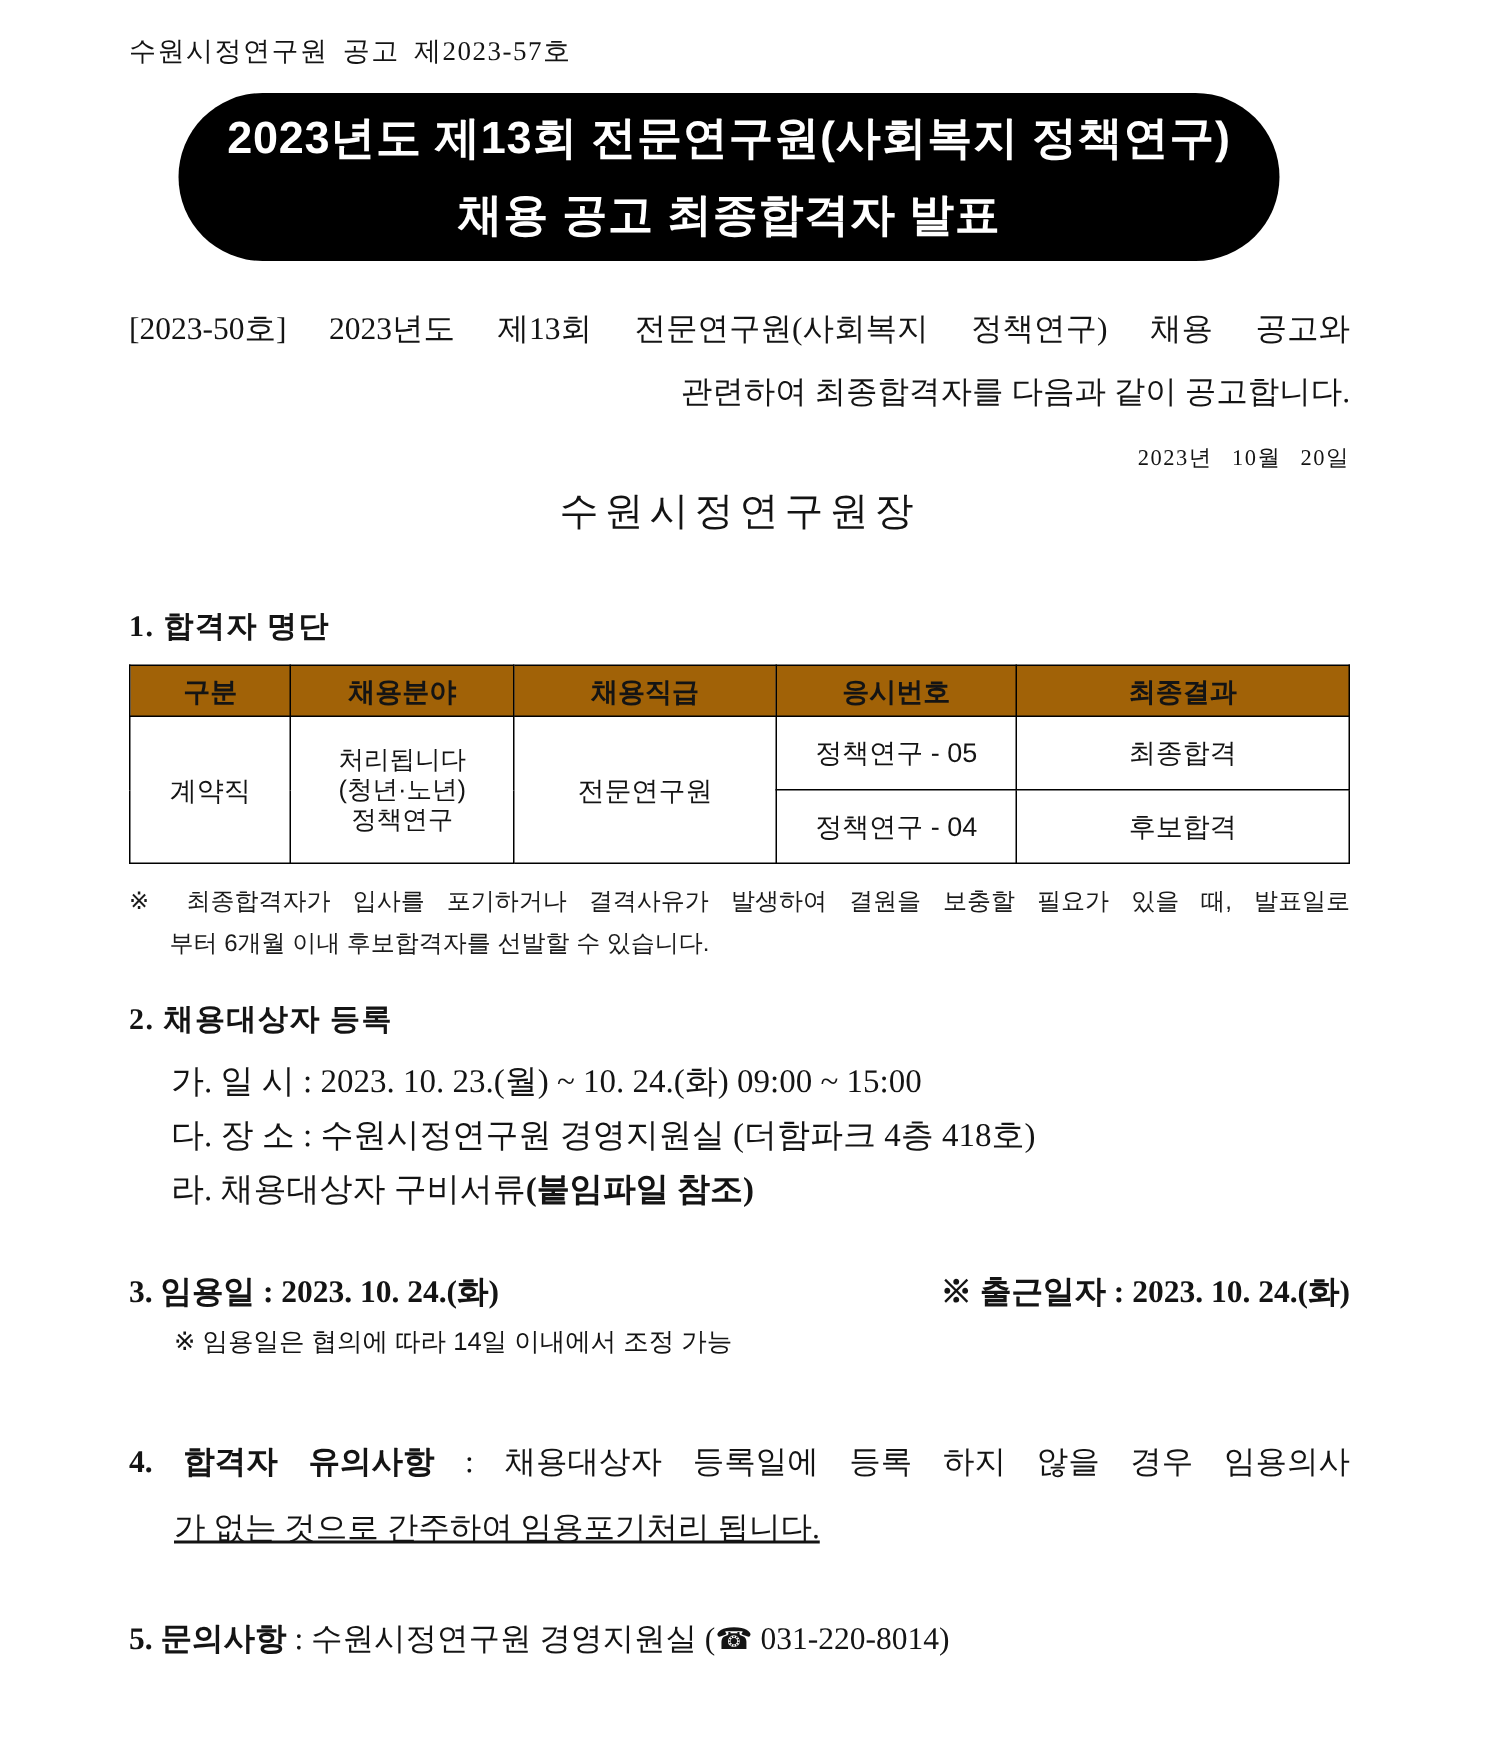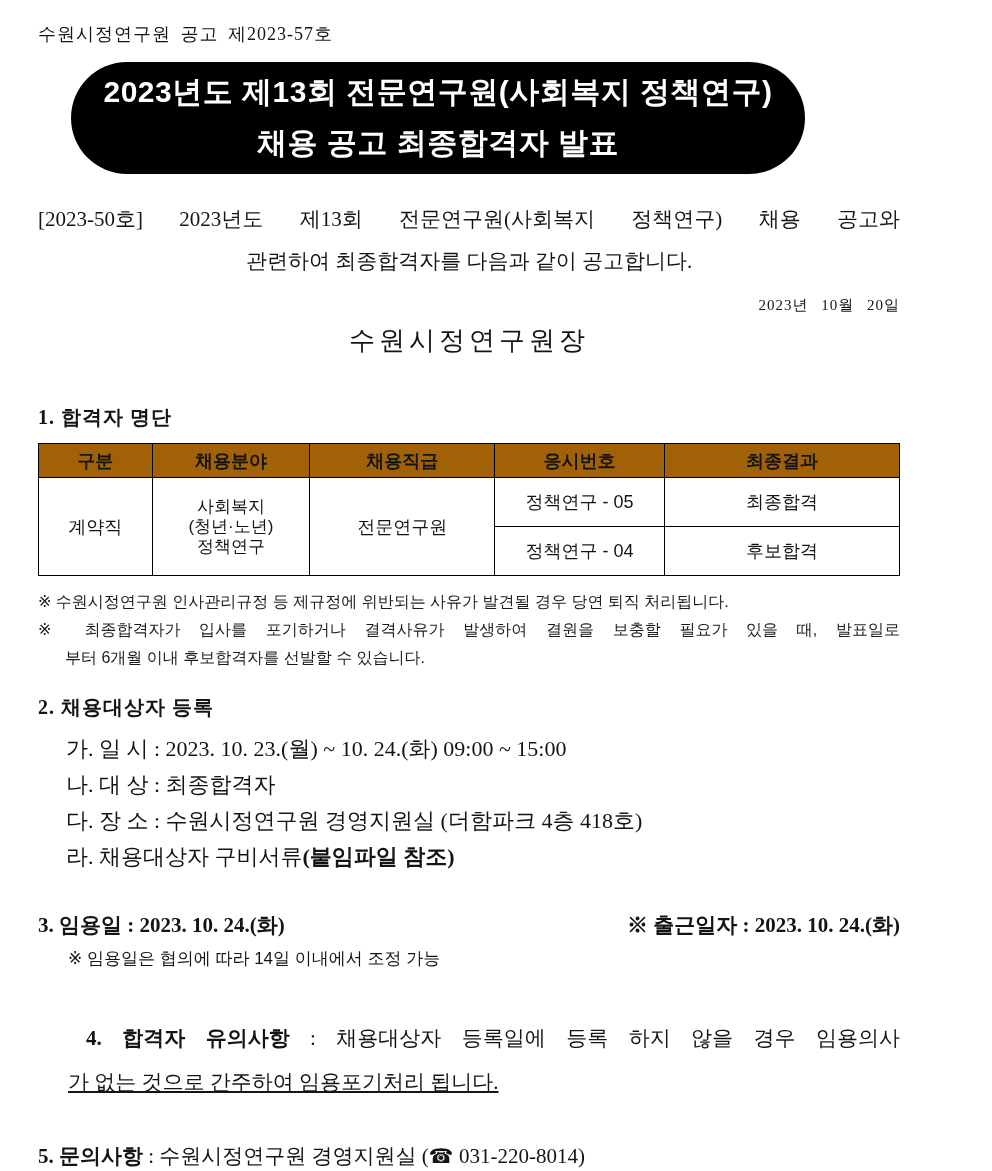--- a/index.html
+++ b/index.html
@@ -1,20 +1,20 @@
 <!DOCTYPE html>
 <html><head>
 <meta charset="utf-8">
 <style>
   html, body { margin: 0; padding: 0; background: #ffffff; }
   .page {
     position: relative;
     width: 992px; height: 1171px;
     box-sizing: border-box;
-    padding: 18px 92px 0 38px;
+    padding: 18px 92px 0 86px;
     background: #ffffff;
     color: #141414;
     font-family: "Liberation Serif", "DejaVu Serif", serif;
     overflow: hidden;
   }
   .doc-number {
     font-size: 18px; letter-spacing: 1px; word-spacing: 4px;
     margin-top: 4px;
   }
   .banner {
@@ -27,21 +27,21 @@
   }
   .banner .bline {
     color: #ffffff;
     font-family: "Liberation Sans", "DejaVu Sans", sans-serif;
     font-weight: bold;
     font-size: 30px;
     letter-spacing: 0.5px;
   }
   .intro { margin-top: 24px; font-size: 21px; line-height: 42px; }
   .intro .jline { text-align: justify; text-align-last: justify; }
-  .intro .nline { text-align: center; }
+  .intro .nline { text-align: right; }
   .date-line { margin-top: 14px; text-align: right; font-size: 15px; word-spacing: 8px; letter-spacing: 1px; }
   .signer { margin-top: 8px; text-align: center; font-size: 26px; letter-spacing: 4px; font-weight: 500; }
 
   .sec-heading { font-size: 20px; font-weight: bold; letter-spacing: 1px; }
   .sec1-heading { margin-top: 46px; }
 
   table.result-table {
     margin-top: 12px;
     width: 100%;
     border-collapse: collapse;
@@ -77,21 +77,21 @@
   .bold { font-weight: bold; }
 
   .sec3 { margin-top: 36px; display: flex; justify-content: space-between; font-size: 21px; font-weight: bold; }
   .sec3-subnote {
     margin-top: 8px; padding-left: 30px;
     font-family: "Liberation Sans", "DejaVu Sans", sans-serif;
     font-size: 17px;
   }
 
   .sec4 { margin-top: 46px; font-size: 21px; line-height: 44px; }
-  .sec4 .jline { text-align: justify; text-align-last: justify; margin-left: 48px; }
+  .sec4 .jline { text-align: justify; text-align-last: justify; }
   .sec4 .cont { padding-left: 30px; text-decoration: underline; }
 
   .sec5 { margin-top: 38px; font-size: 21px; }
   .phone-icon { font-family: "DejaVu Sans", sans-serif; font-size: 20px; }
 </style>
 </head>
 <body>
 
 <div class="page">
 
@@ -126,46 +126,44 @@
         <th>채용분야</th>
         <th>채용직급</th>
         <th>응시번호</th>
         <th>최종결과</th>
       </tr>
     </thead>
     <tbody>
       <tr>
         <td rowspan="2">계약직</td>
         <td rowspan="2" class="field-cell">
-          <div>사회복지</div>
+          <div>처리됩니다</div>
           <div>(청년·노년)</div>
           <div>정책연구</div>
         </td>
         <td rowspan="2">전문연구원</td>
         <td>정책연구 - 05</td>
         <td>최종합격</td>
       </tr>
       <tr>
         <td>정책연구 - 04</td>
         <td>후보합격</td>
       </tr>
     </tbody>
   </table>
 
   <div class="notes">
-    <div class="note">※ 수원시정연구원 인사관리규정 등 제규정에 위반되는 사유가 발견될 경우 당연 퇴직 처리됩니다.</div>
     <div class="note note-just">※ 최종합격자가 입사를 포기하거나 결격사유가 발생하여 결원을 보충할 필요가 있을 때, 발표일로</div>
     <div class="note note-cont">부터 6개월 이내 후보합격자를 선발할 수 있습니다.</div>
   </div>
 
   <div class="sec2">
     <div class="sec-heading">2. 채용대상자 등록</div>
     <div class="sec2-items">
       <div>가. 일 시 : 2023. 10. 23.(월) ~ 10. 24.(화) 09:00 ~ 15:00</div>
-      <div>나. 대 상 : 최종합격자</div>
       <div>다. 장 소 : 수원시정연구원 경영지원실 (더함파크 4층 418호)</div>
       <div><span>라. 채용대상자 구비서류</span><span class="bold">(붙임파일 참조)</span></div>
     </div>
   </div>
 
   <div class="sec3">
     <div>3. 임용일 : 2023. 10. 24.(화)</div>
     <div>※ 출근일자 : 2023. 10. 24.(화)</div>
   </div>
   <div class="sec3-subnote">※ 임용일은 협의에 따라 14일 이내에서 조정 가능</div>

